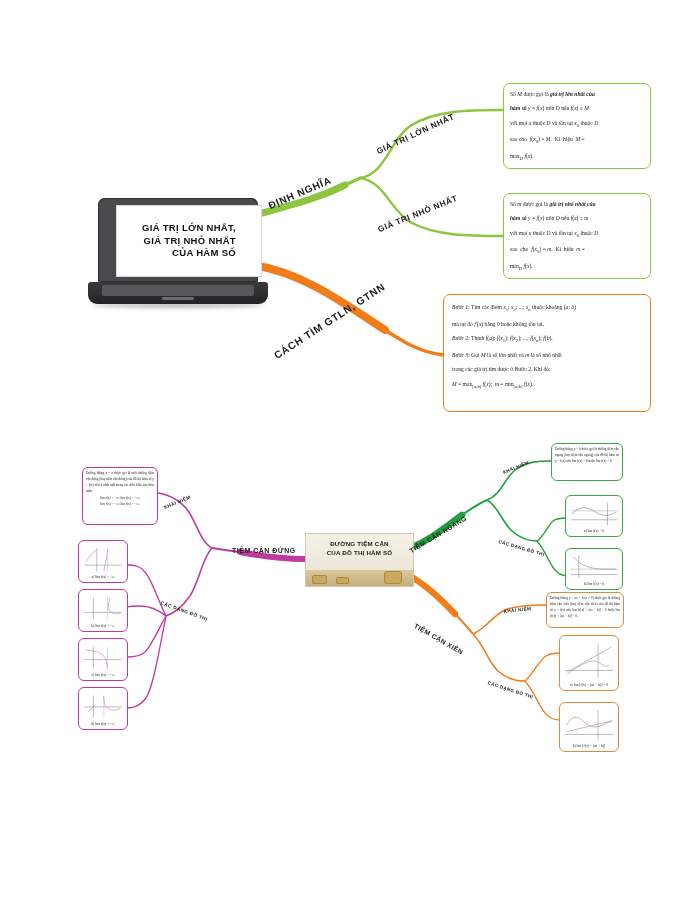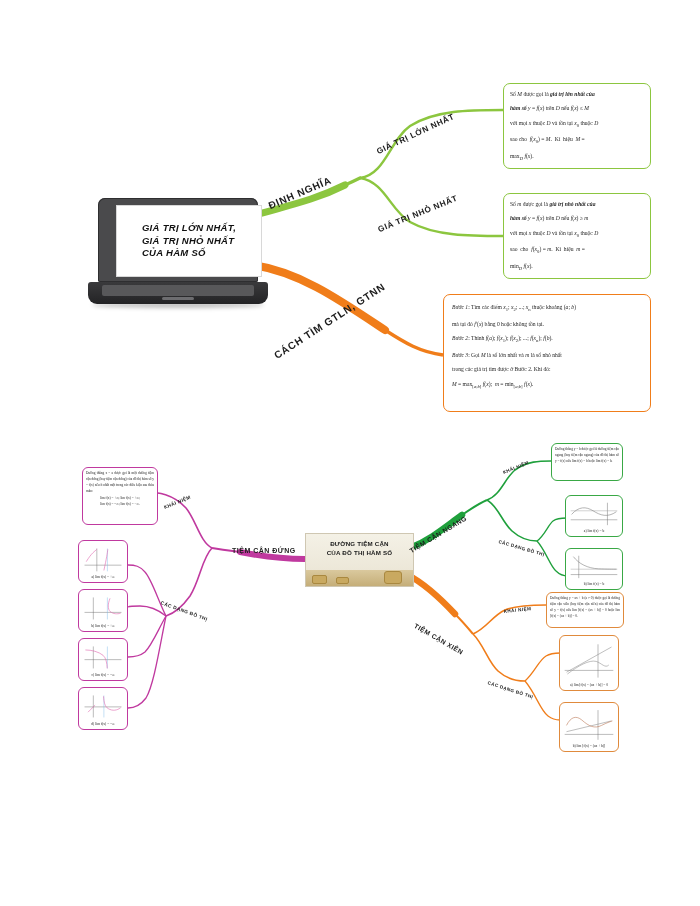--- a/index.html
+++ b/index.html
@@ -9,21 +9,21 @@
   .canvas{position:absolute;inset:0;}
   svg.wires{position:absolute;left:0;top:0;width:700px;height:906px;pointer-events:none;}
 
   
   .laptop{position:absolute;left:88px;top:198px;width:180px;height:112px;}
   .laptop .lid{position:absolute;left:10px;top:0;width:160px;height:84px;
       background:#4a4a4c;border-radius:7px 7px 2px 2px;
       box-shadow:inset 0 0 0 1px #2e2e30;}
   .laptop .screen{position:absolute;left:18px;top:7px;width:144px;height:70px;
       background:#fff;border:1px solid #d8d8d8;display:flex;align-items:center;
-      justify-content:center;text-align:left;font-style:italic;}
+      justify-content:center;text-align:right;}
   .laptop .screen span{font-size:9.5px;font-weight:bold;line-height:1.35;
       letter-spacing:.3px;color:#111;}
   .laptop .base{position:absolute;left:0;top:84px;width:180px;height:22px;
       background:linear-gradient(#3a3a3c,#232325);border-radius:3px 3px 9px 9px;}
   .laptop .kb{position:absolute;left:14px;top:87px;width:152px;height:11px;
       background:#58585a;border-radius:2px;}
   .laptop .tp{position:absolute;left:74px;top:99px;width:32px;height:3px;
       background:#6d6d70;border-radius:2px;}
   .laptop .shadow{position:absolute;left:4px;top:104px;width:172px;height:6px;
       background:rgba(0,0,0,.25);border-radius:50%;filter:blur(2px);}

